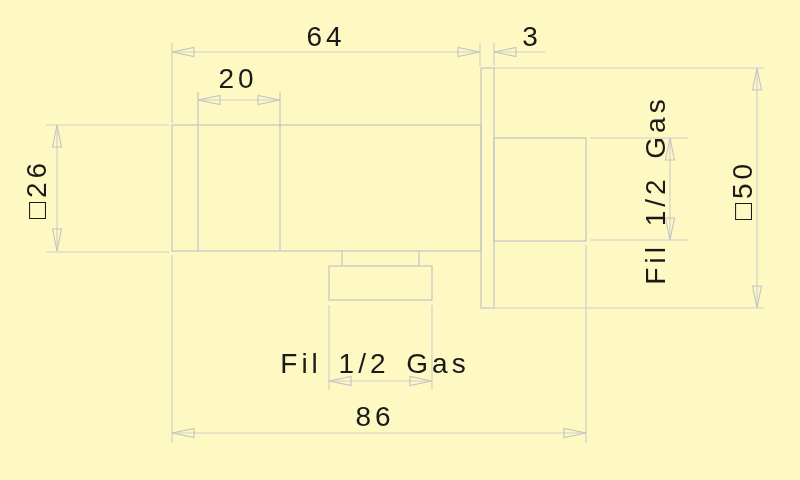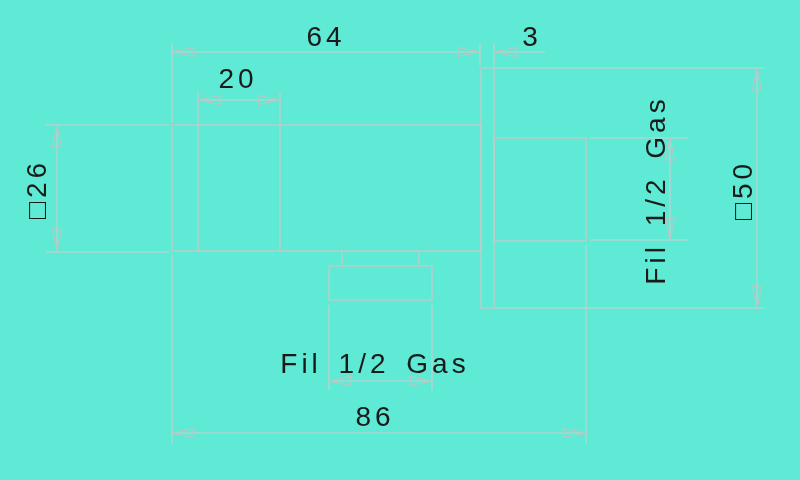--- a/index.html
+++ b/index.html
@@ -4,21 +4,21 @@
 <style>
   html, body {
     margin: 0;
     padding: 0;
     background: #ffffff;
   }
   .sheet {
     position: relative;
     width: 800px;
     height: 480px;
-    background: #5eead4;
+    background: #fef9c3;
     overflow: hidden;
   }
   svg { display: block; }
   .ln {
     stroke: #c8c8c8;
     stroke-width: 1.3;
     fill: none;
   }
   .thin {
     stroke: #cdcdcd;

